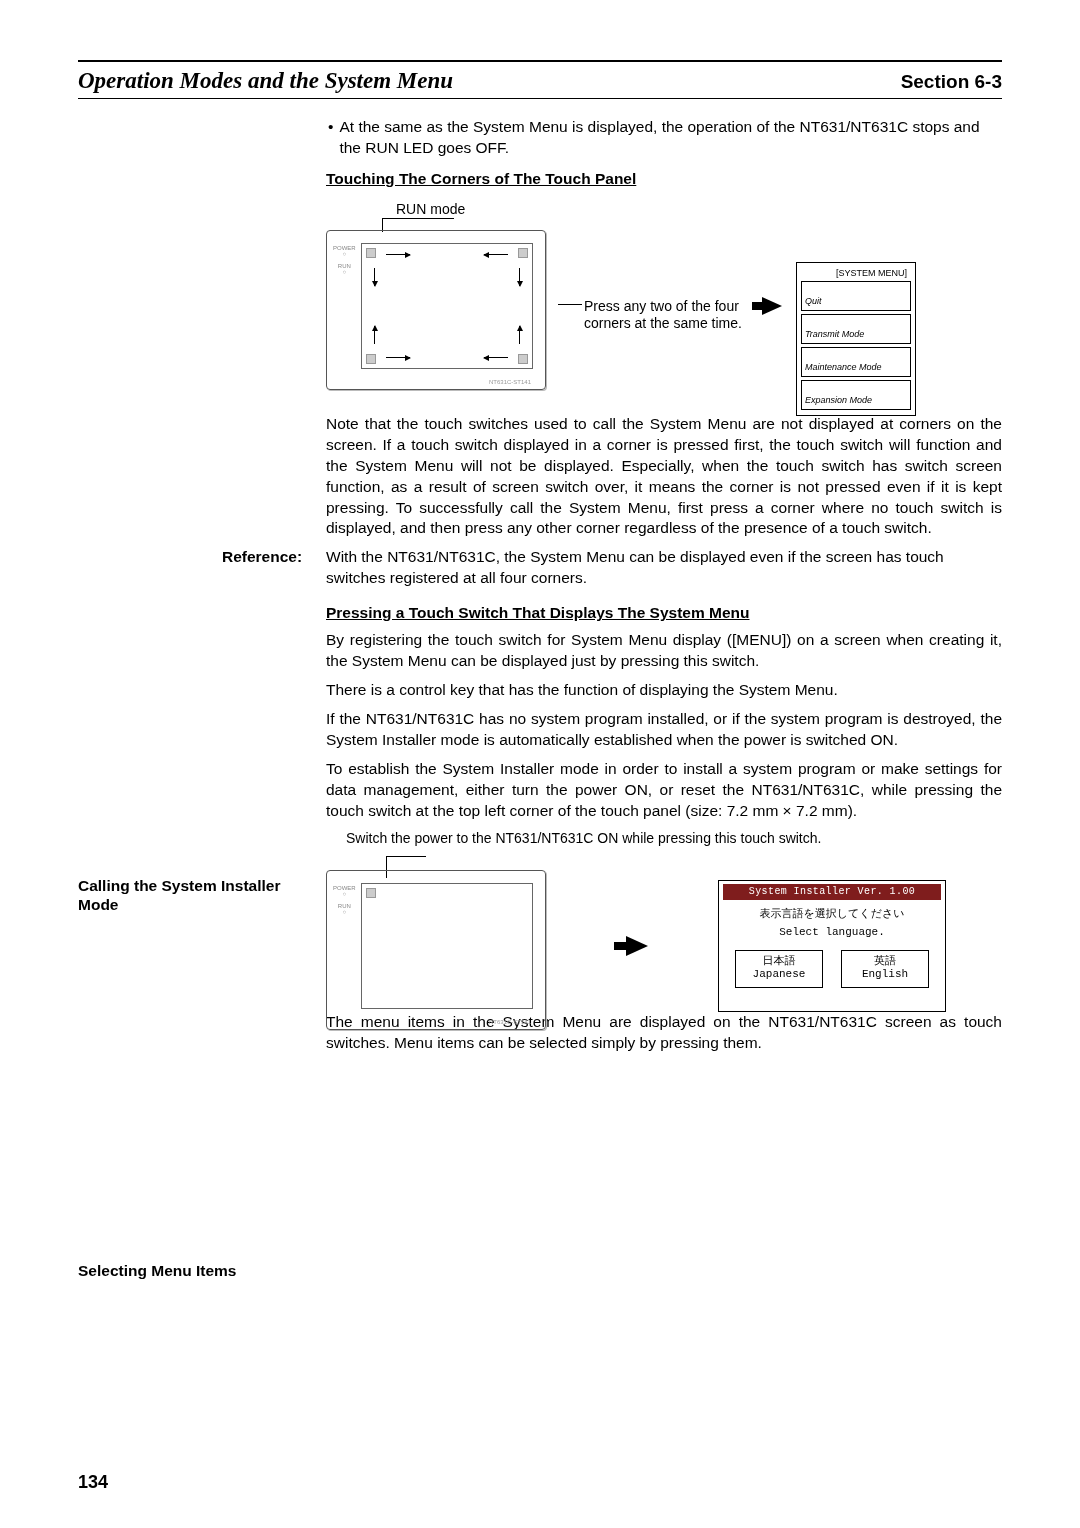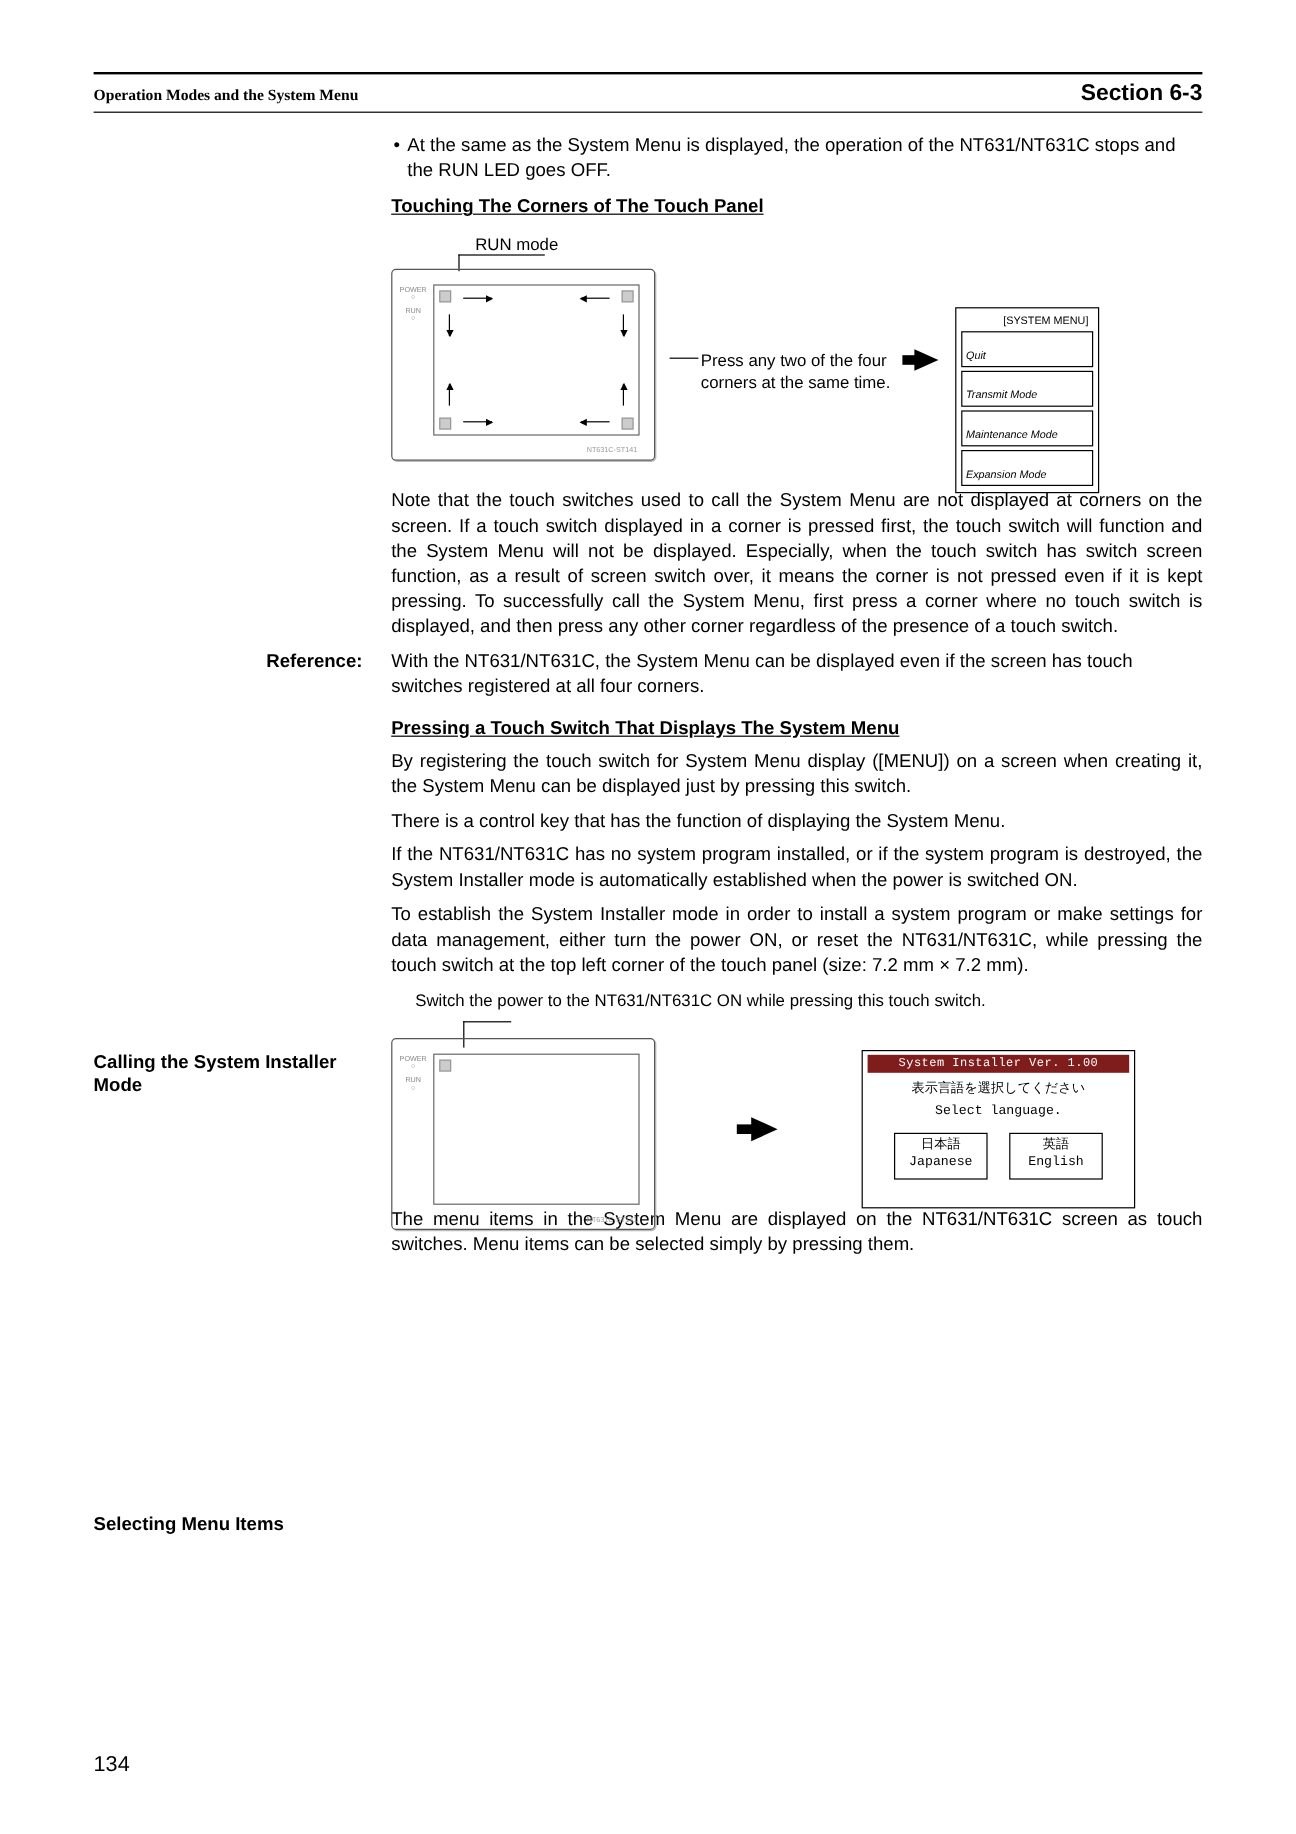--- a/index.html
+++ b/index.html
@@ -16,21 +16,21 @@
   }
   .header-row {
     display: flex;
     justify-content: space-between;
     align-items: baseline;
     border-top: 2px solid #000;
     border-bottom: 1px solid #000;
     padding: 3px 0 2px 0;
     margin-bottom: 18px;
   }
-  .header-left { font-weight: bold; font-family: "Times New Roman", serif; font-size: 13px; }
+  .header-left { font-style: italic; font-weight: bold; font-family: "Times New Roman", serif; font-size: 23px; }
   .header-right { font-weight: bold; font-size: 19px; }
   .body-col { margin-left: 248px; }
   .bullet { display:flex; margin-bottom: 8px; }
   .bullet .dot { margin: 0 6px 0 2px; }
   .subhead { font-weight: bold; text-decoration: underline; margin: 10px 0 6px 0; }
   p { margin-bottom: 8px; text-align: justify; }
   .fig-wrap { margin: 10px 0 14px 0; }
   .fig1 { position: relative; height: 200px; }
   .run-lbl { position:absolute; left:70px; top:0; font-size:14px; }
   .run-line-down { position:absolute; left:56px; top:18px; width:1px; height:14px; background:#000; }
@@ -99,23 +99,23 @@
   .installer-box {
     position:absolute; left:392px; top:28px; width:228px; height:132px;
     border:1px solid #000; font-size:11px; text-align:center; padding-top:0;
   }
   .installer-title {
     background:#7f1d1d; color:#fff; font-family: "Courier New", monospace; font-size:10px; padding:1px 3px; margin:3px 4px 6px 4px; text-align:center; letter-spacing:0.4px;
   }
   .installer-jp { font-size:11px; margin-bottom:4px; font-family: "MS Gothic","Hiragino Sans",sans-serif; }
   .installer-en { font-size:11px; margin-bottom:10px; font-family:"Courier New",monospace; }
   .lang-row { display:flex; justify-content:center; gap:18px; padding:0 14px; }
-  .lang-btn { border:1px solid #000; width:78px; padding:4px 0 5px 0; font-size:11px; line-height:1.25; font-family:"MS Gothic","Courier New",monospace; }
-
-  .page-num { position:absolute; left:78px; bottom:46px; font-weight:normal; font-size:18px; }
+  .lang-btn { border:1px solid #000; width:88px; padding:4px 0 5px 0; font-size:11px; line-height:1.25; font-family:"MS Gothic","Courier New",monospace; }
+
+  .page-num { position:absolute; left:78px; bottom:34px; font-weight:bold; font-size:18px; }
 </style>
 </head>
 <body>
 
 <div class="header-row">
   <span class="header-left">Operation Modes and the System Menu</span>
   <span class="header-right">Section 6-3</span>
 </div>
 
 <div class="body-col">

